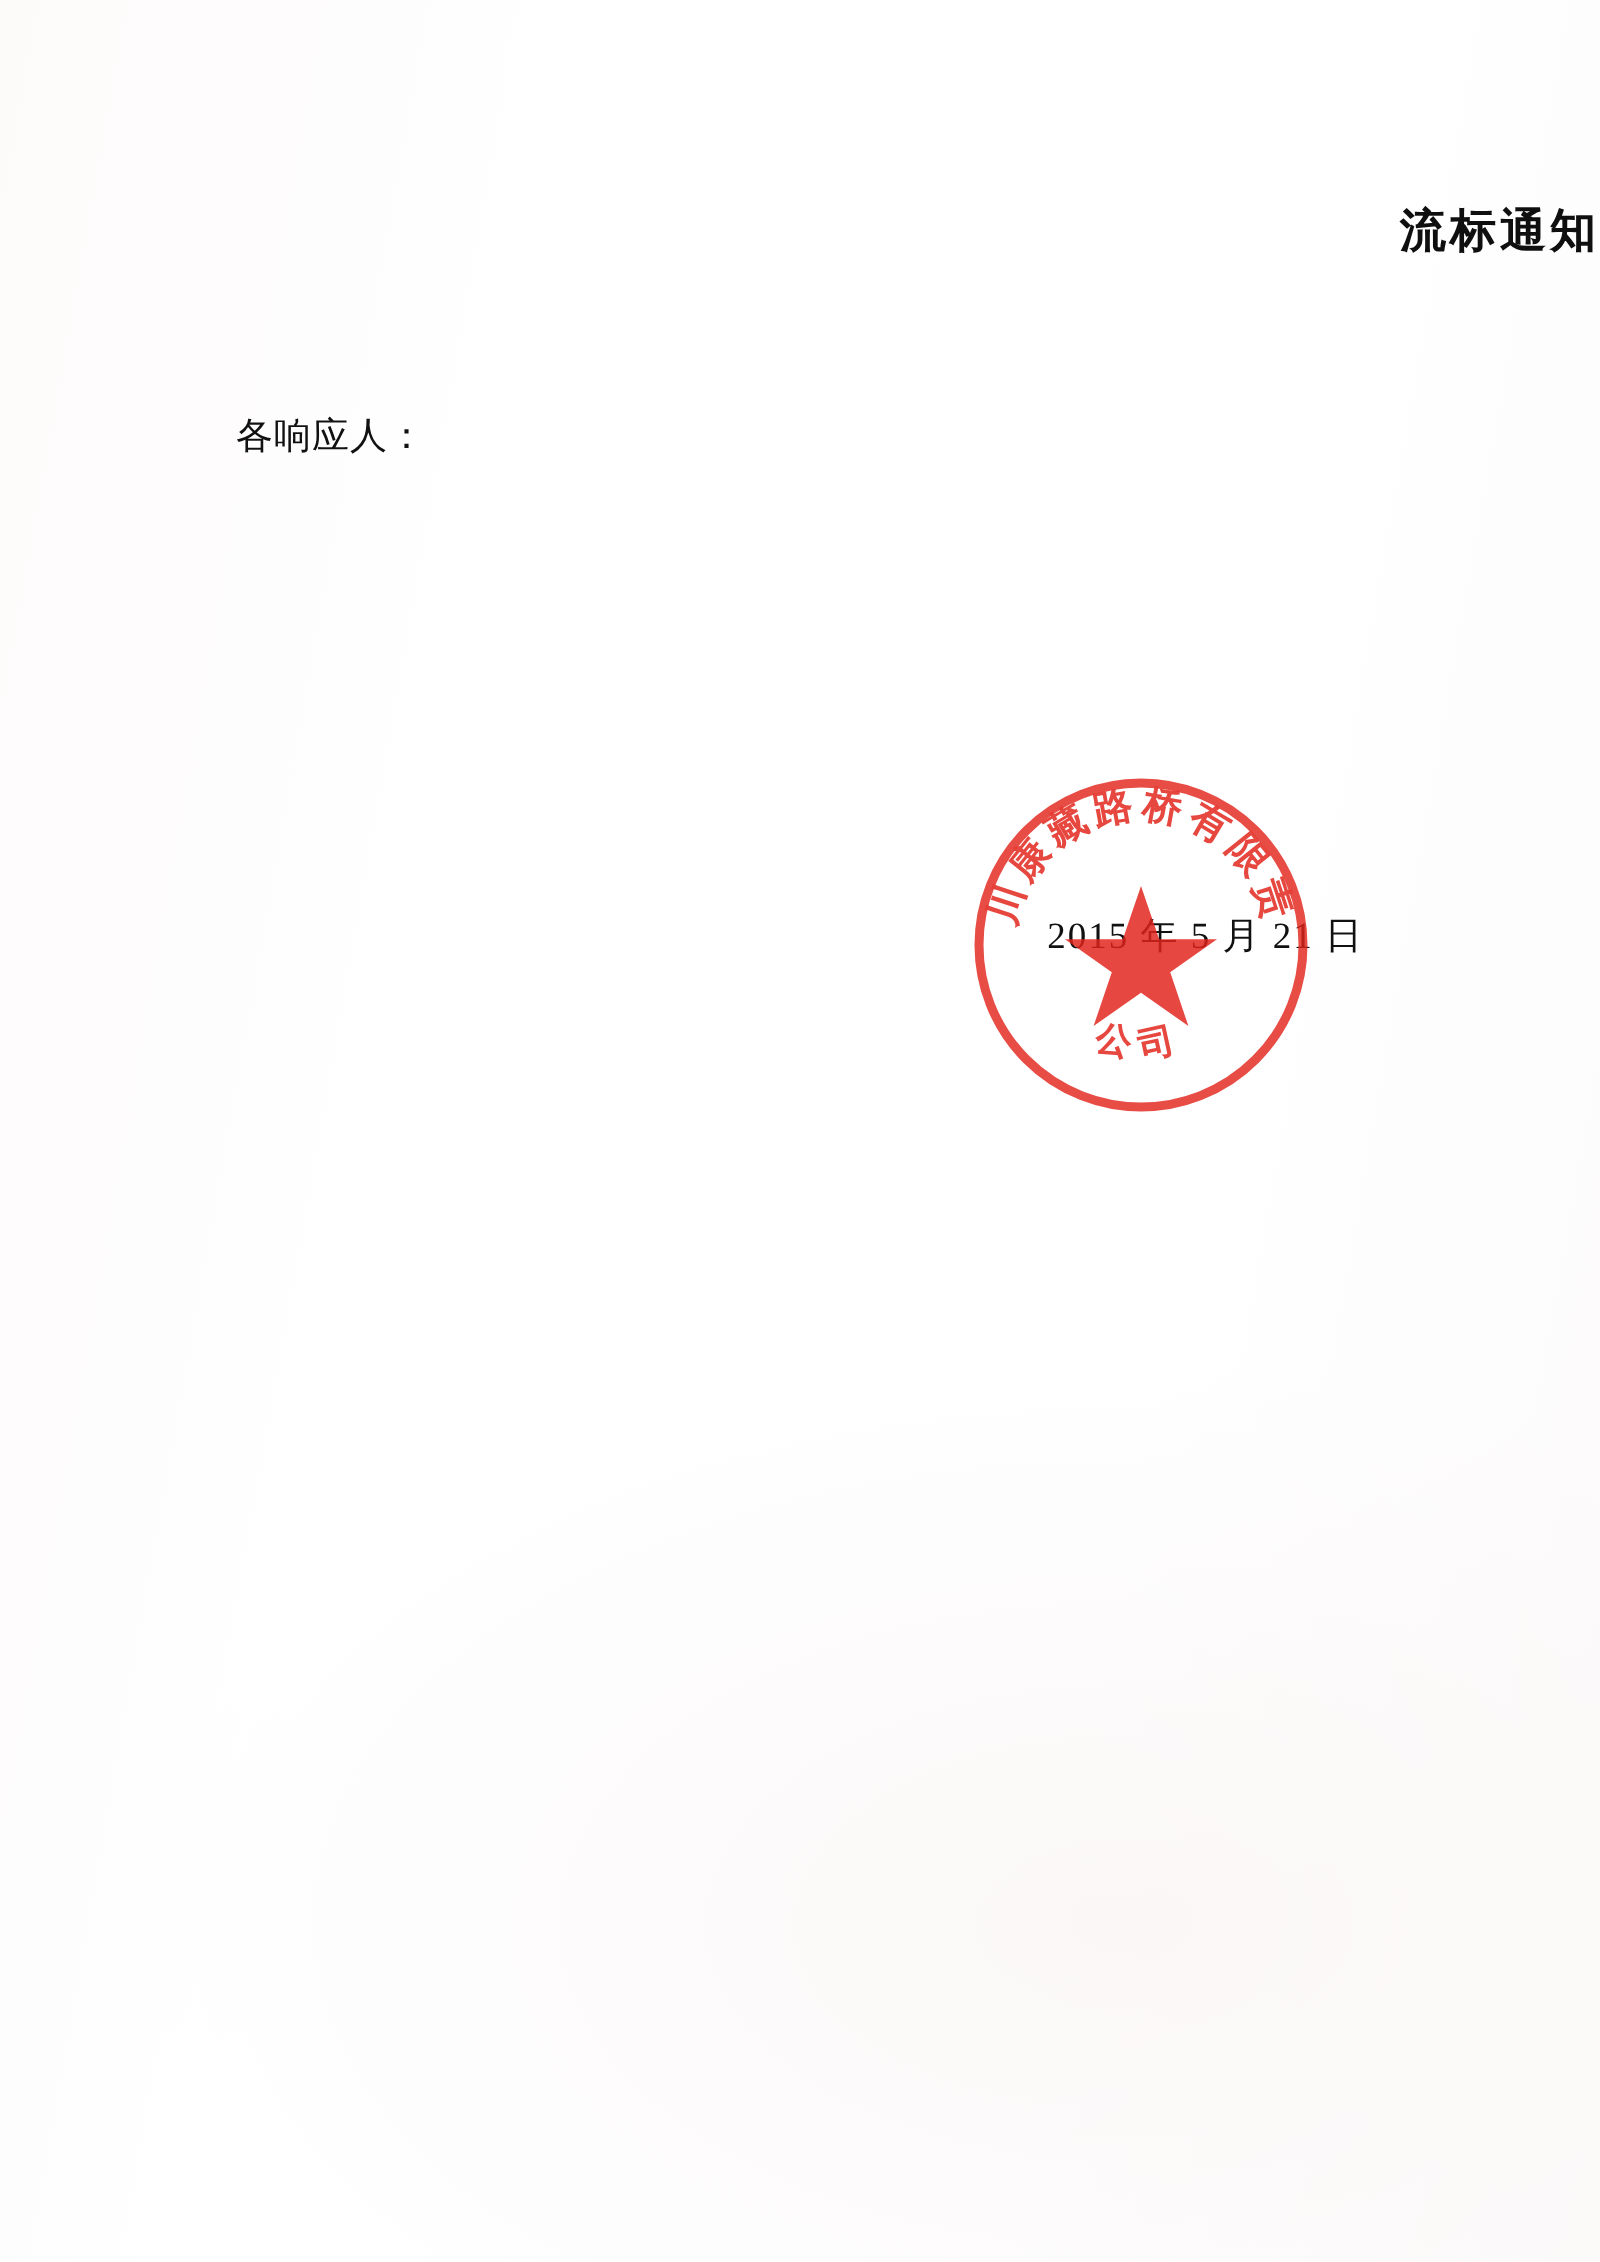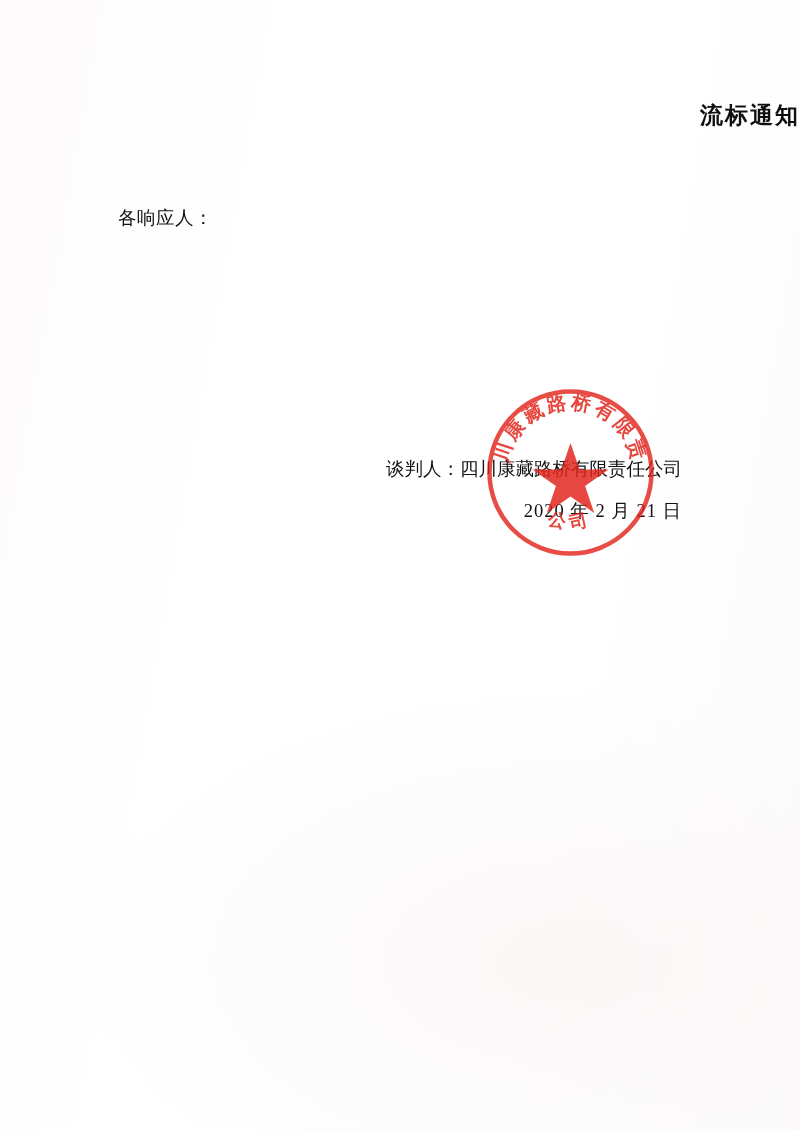--- a/index.html
+++ b/index.html
@@ -101,22 +101,21 @@
 
 <div class="page">
   <div class="paper-tint"></div>
 
   <div class="doc-title">流标通知</div>
 
   <div class="salutation">各响应人：</div>
 
 
   <div class="sign-block">
-    <span class="sign-line"><span>谈判人：</span><span>四川康藏路桥有限责任公司</span></span>
-    <span class="sign-date">2020 年 2 月 21 日</span>
+    <span class="sign-date">2015 年 5 月 21 日</span>
   </div>
 
   <div class="seal">
     <svg width="175" height="175" viewBox="0 0 175 175" xmlns="http://www.w3.org/2000/svg">
       <defs>
         <path id="sealTopArc" d="M 24,87.5 A 63.5,63.5 0 0 1 151,87.5"></path>
         <path id="sealBottomArc" d="M 32,87.5 A 55.5,55.5 0 0 0 143,87.5"></path>
       </defs>
       <circle cx="87.5" cy="87.5" r="81" fill="none" stroke="#e2231a" stroke-width="4.5" opacity="0.92"></circle>
 

